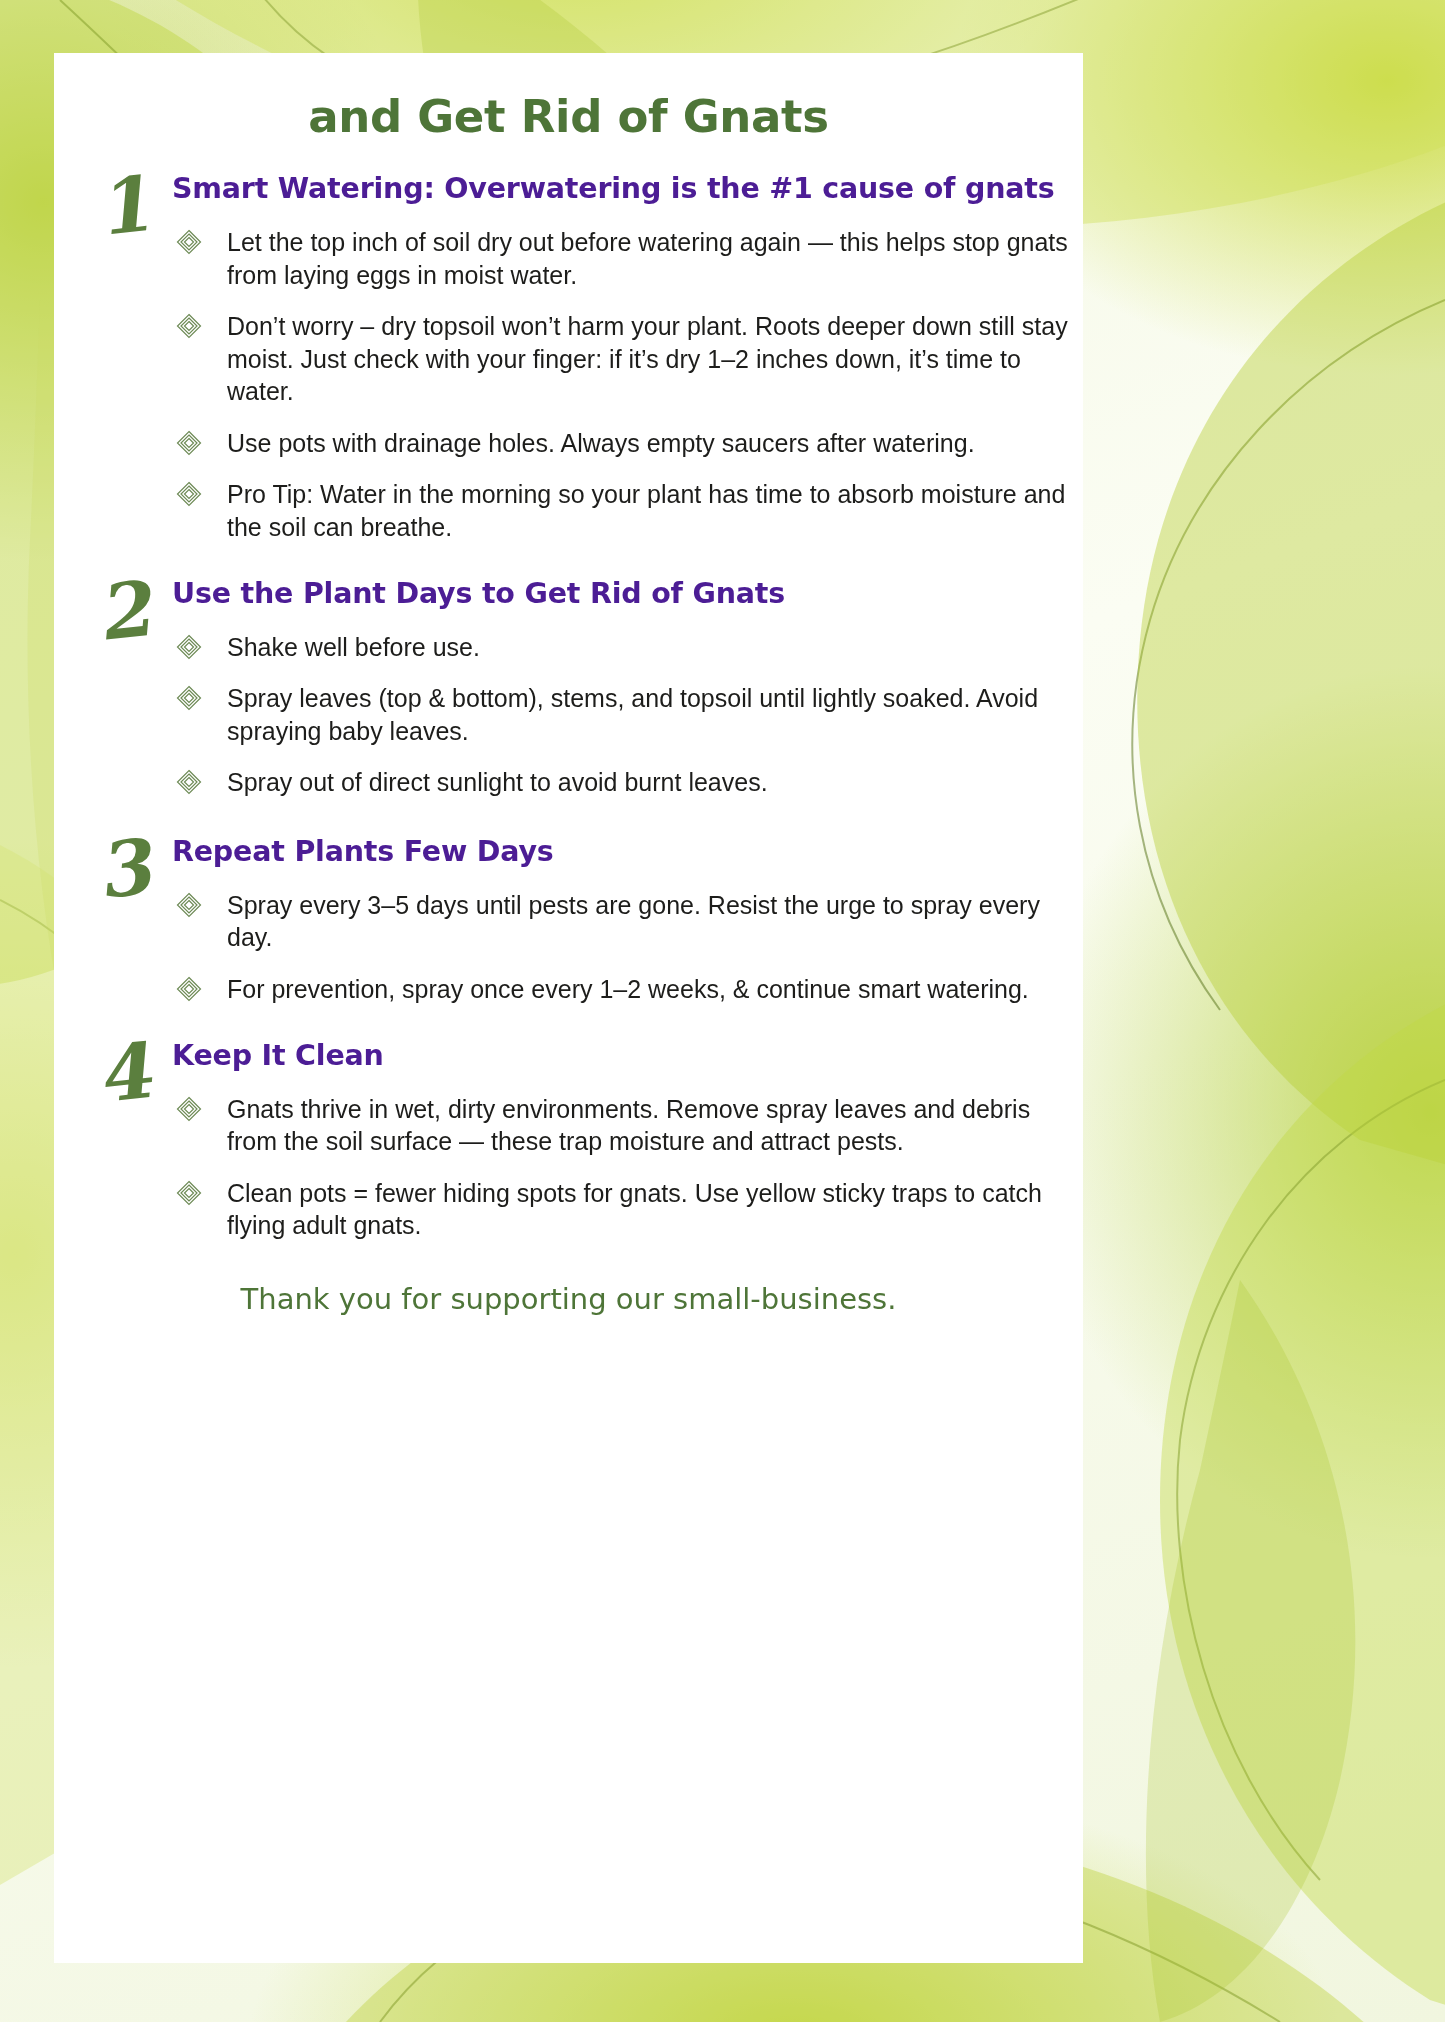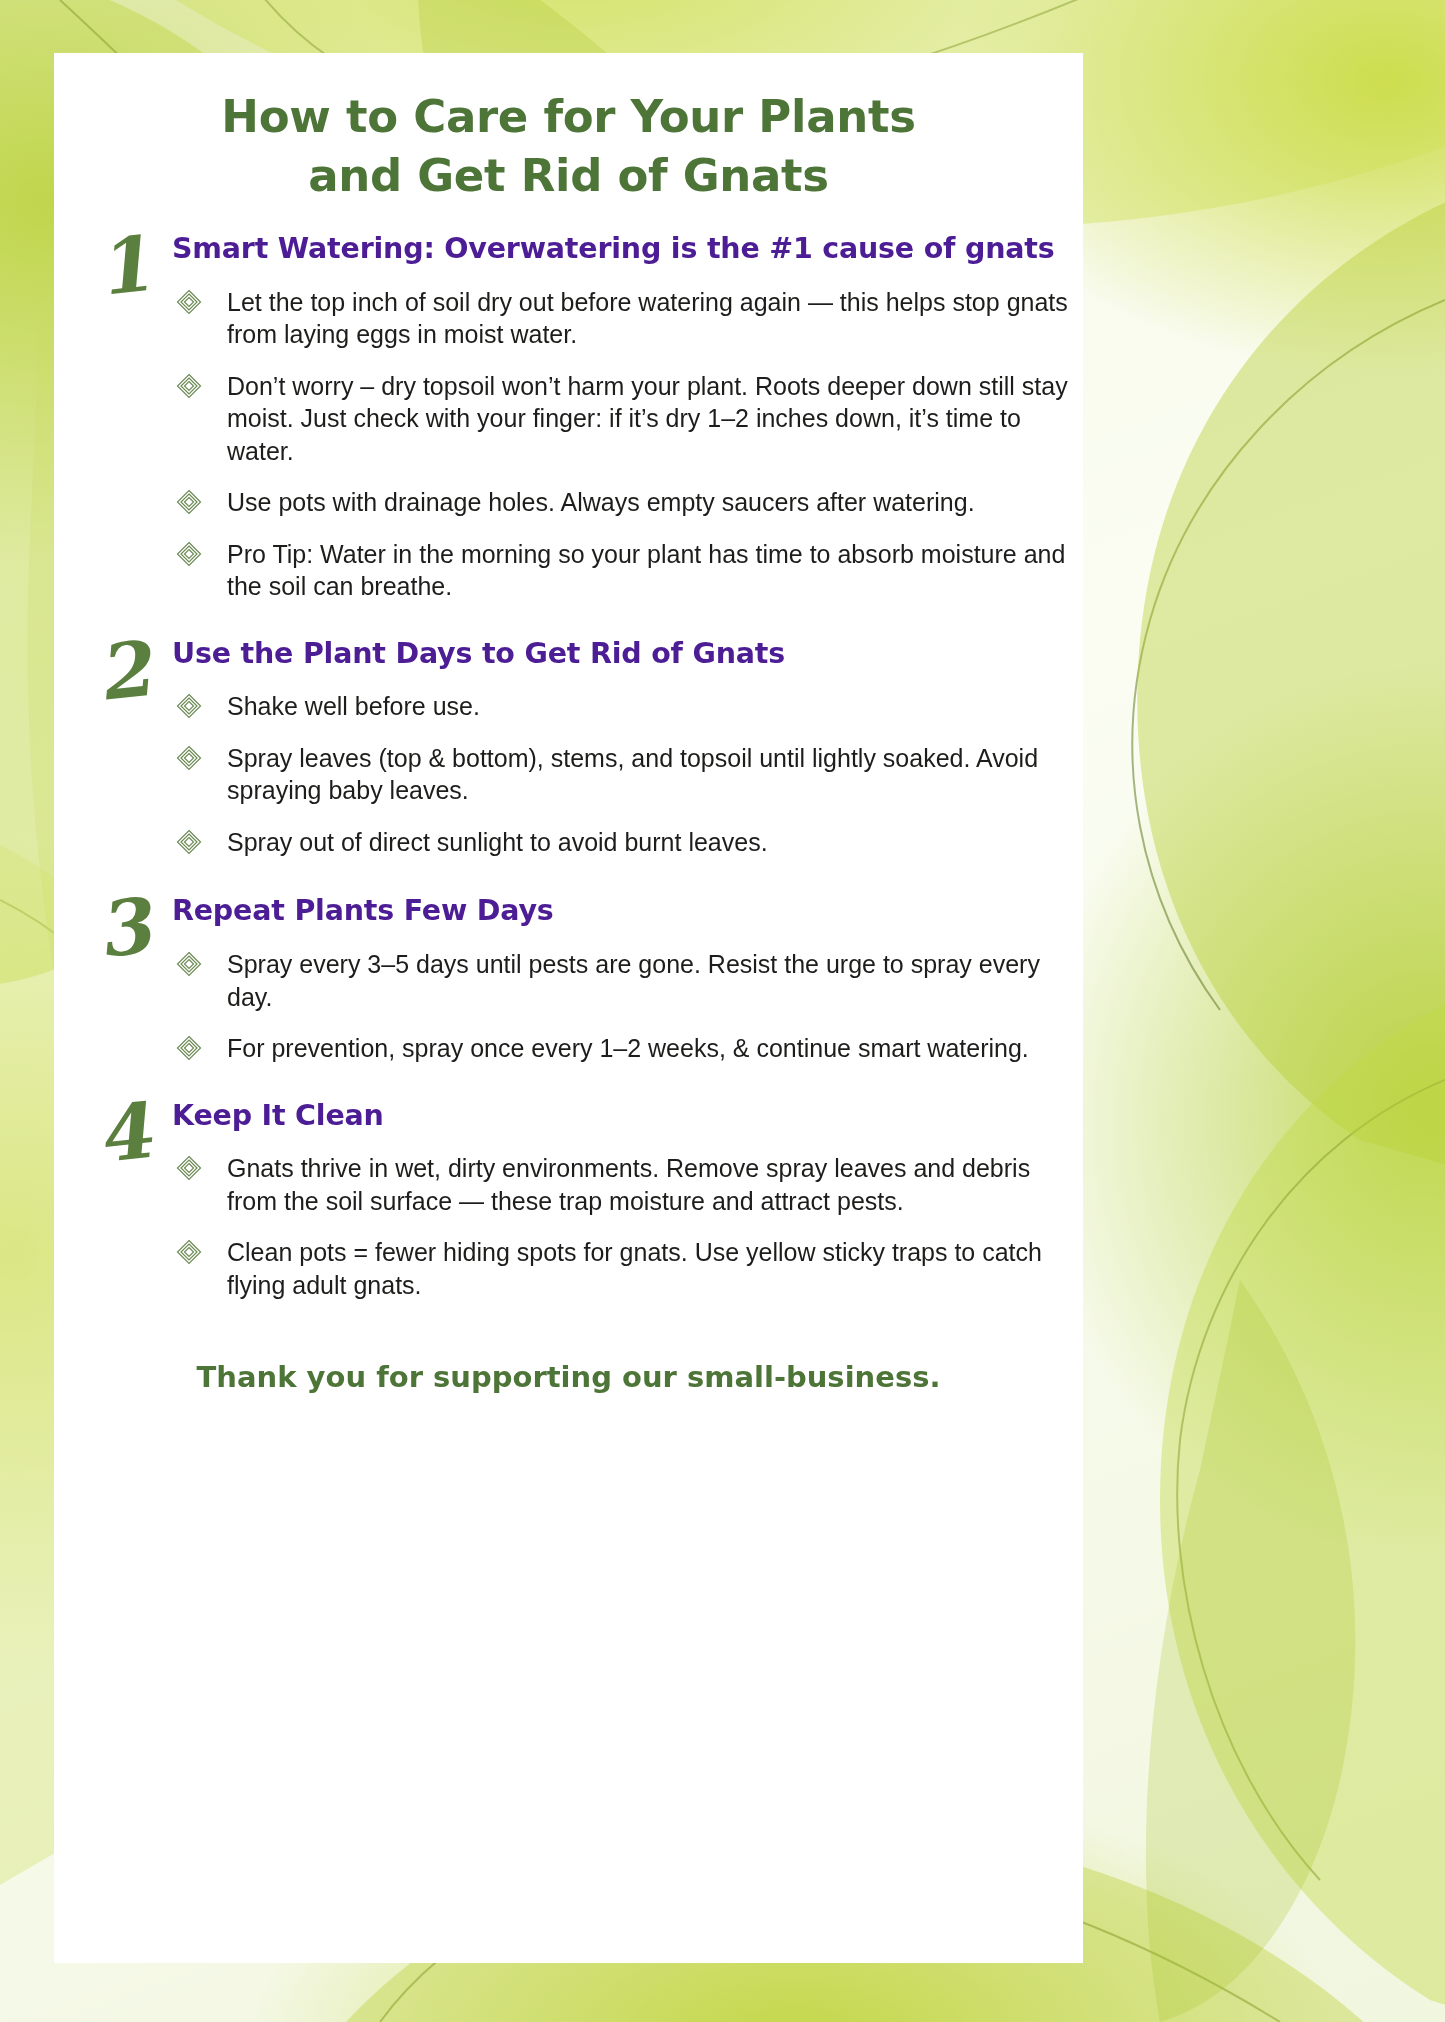--- a/index.html
+++ b/index.html
@@ -45,21 +45,21 @@
   .s-head{margin-left:118px;color:#4c1d95;font-weight:bold;
           font-family:"DejaVu Sans", sans-serif;
           font-size:28.5px;line-height:1.22;letter-spacing:-0.2px;}
 
   .bullets{margin:8px;padding:0;list-style:none;margin-left:118px;}
   .bullet{position:relative;padding-left:55px;margin-top:19px;
           font-size:25px;line-height:1.30;color:#1d1d1b;}
   .bullet .dia{position:absolute;left:4px;top:3px;width:26px;height:26px;}
   .bullet .txt{display:block;}
 
-  .thanks{margin-top:59px;text-align:center;color:#4e7538;font-weight:bold;
+  .thanks{margin-top:40px;text-align:center;color:#4e7538;font-weight:normal;
           font-family:"DejaVu Sans", sans-serif;font-size:29px;}
 
   .sec1{margin-top:26px;}
   .sec2{margin-top:34px;}
   .sec3{margin-top:36px;}
   .sec4{margin-top:34px;}
 </style>
 </head>
 <body>
 
@@ -89,21 +89,20 @@
         <path d="M40,300 C160,420 220,600 210,790 C202,930 160,1050 90,1130 C40,960 20,740 30,540 C34,460 37,380 40,300 Z" fill="#cadb62"></path>
       </g>
     </svg>
   </div>
 
   <div class="card-ext"></div>
 
   <div class="content">
 
     <div class="title">
-      <span>How to Care for Your Plants</span>
       <span class="l2">and Get Rid of Gnats</span>
     </div>
 
     <div class="section sec1">
       <div class="num">1</div>
       <div class="s-head">Smart Watering: Overwatering is the #1 cause of gnats</div>
       <ul class="bullets">
         <li class="bullet">
           <span class="dia">
             <svg viewBox="0 0 26 26">

